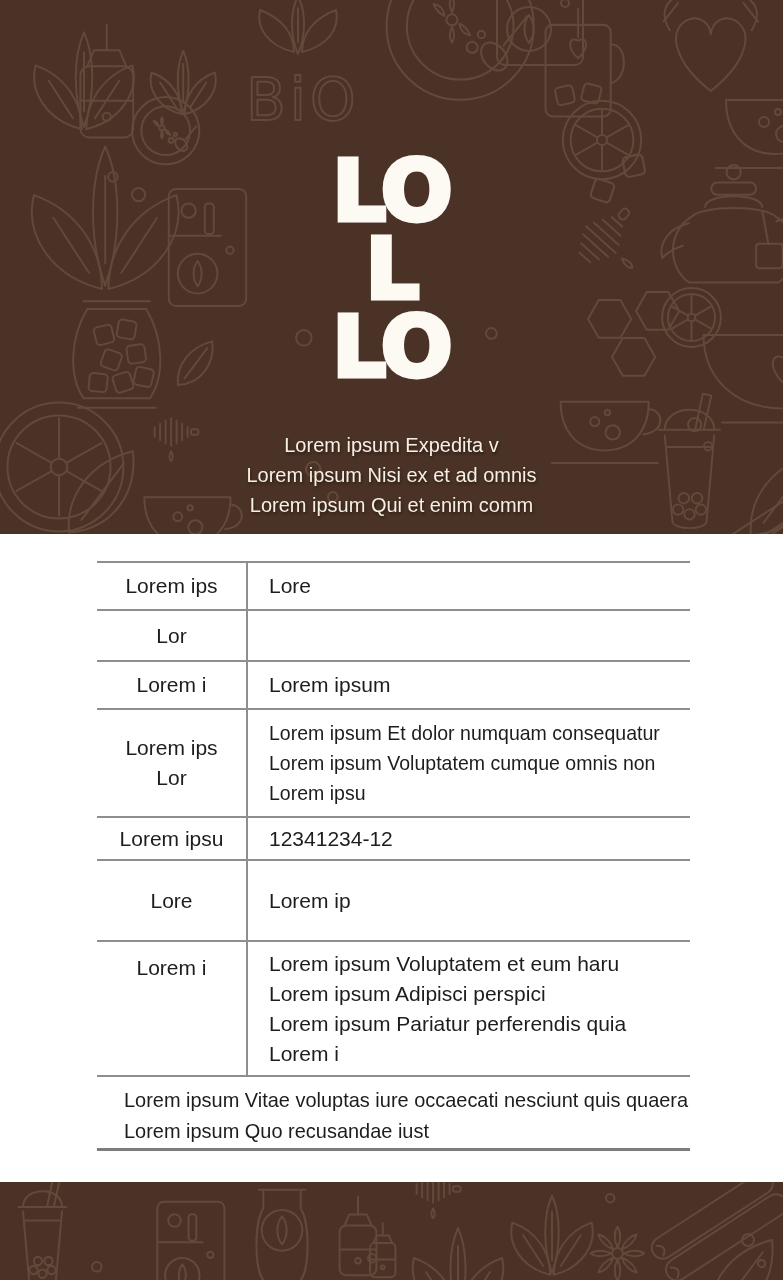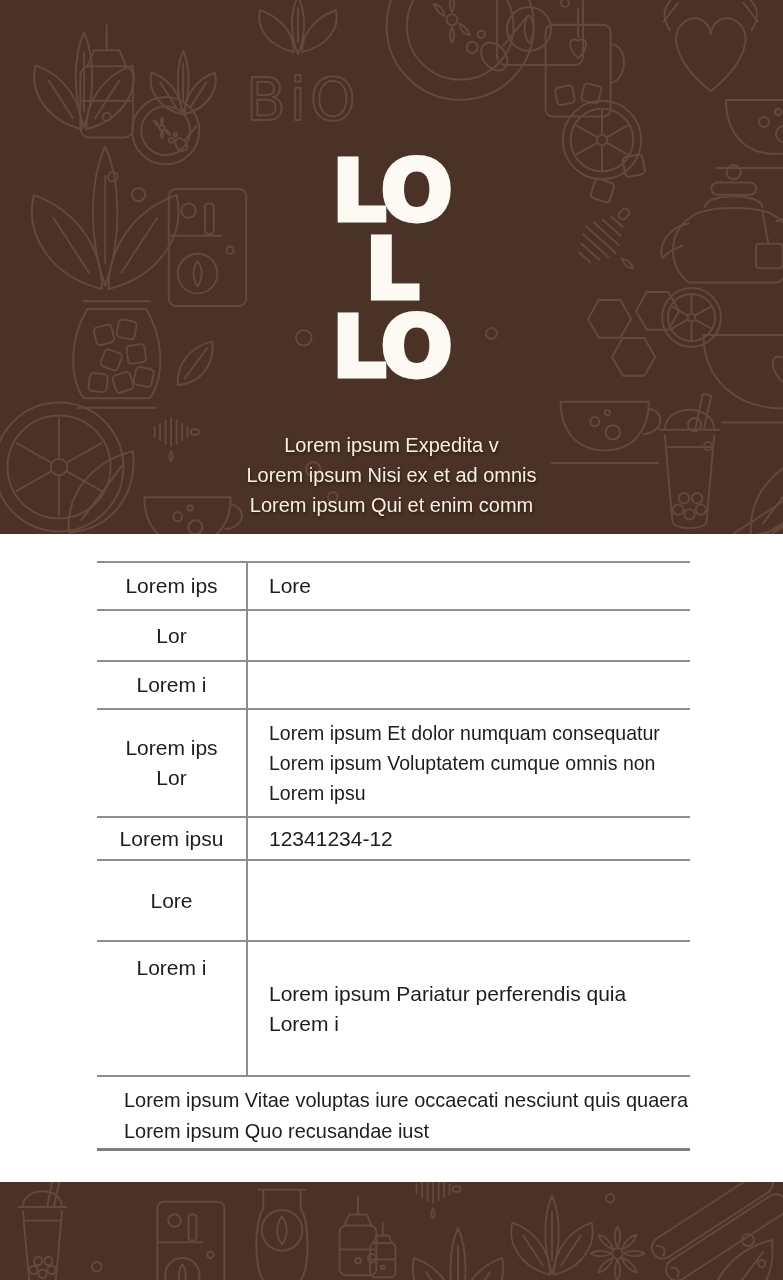--- a/index.html
+++ b/index.html
@@ -284,20 +284,23 @@
       </div>
       <div class="t-row" style="height: 51px;">
         <div class="t-label">
           <div>Lor</div>
         </div>
       </div>
       <div class="t-row" style="height: 48px;">
         <div class="t-label">
           <div>Lorem i</div>
         </div>
+        <div class="t-value">
+          <div>Lorem ipsum</div>
+        </div>
       </div>
       <div class="t-row" style="height: 108px;">
         <div class="t-label">
           <div>Lorem ips</div>
           <div>Lor</div>
         </div>
         <div class="t-value cond">
           <div>Lorem ipsum Et dolor numquam consequatur</div>
           <div>Lorem ipsum Voluptatem cumque omnis non</div>
           <div>Lorem ipsu</div>
@@ -309,27 +312,30 @@
         </div>
         <div class="t-value">
           <div>12341234-12</div>
         </div>
       </div>
       <div class="t-row" style="height: 81px;">
         <div class="t-label">
           <div>Lore</div>
         </div>
         <div class="t-value">
+          <div>Lorem ip</div>
         </div>
       </div>
       <div class="t-row top" style="height: 135px;">
         <div class="t-label">
           <div>Lorem i</div>
         </div>
         <div class="t-value">
+          <div>Lorem ipsum Voluptatem et eum haru</div>
+          <div>Lorem ipsum Adipisci perspici</div>
           <div>Lorem ipsum Pariatur perferendis quia</div>
           <div>Lorem i</div>
         </div>
       </div>
       <div id="table-note">
         <div>Lorem ipsum Vitae voluptas iure occaecati nesciunt quis quaera</div>
         <div>Lorem ipsum Quo recusandae iust</div>
       </div>
     </div>
 

